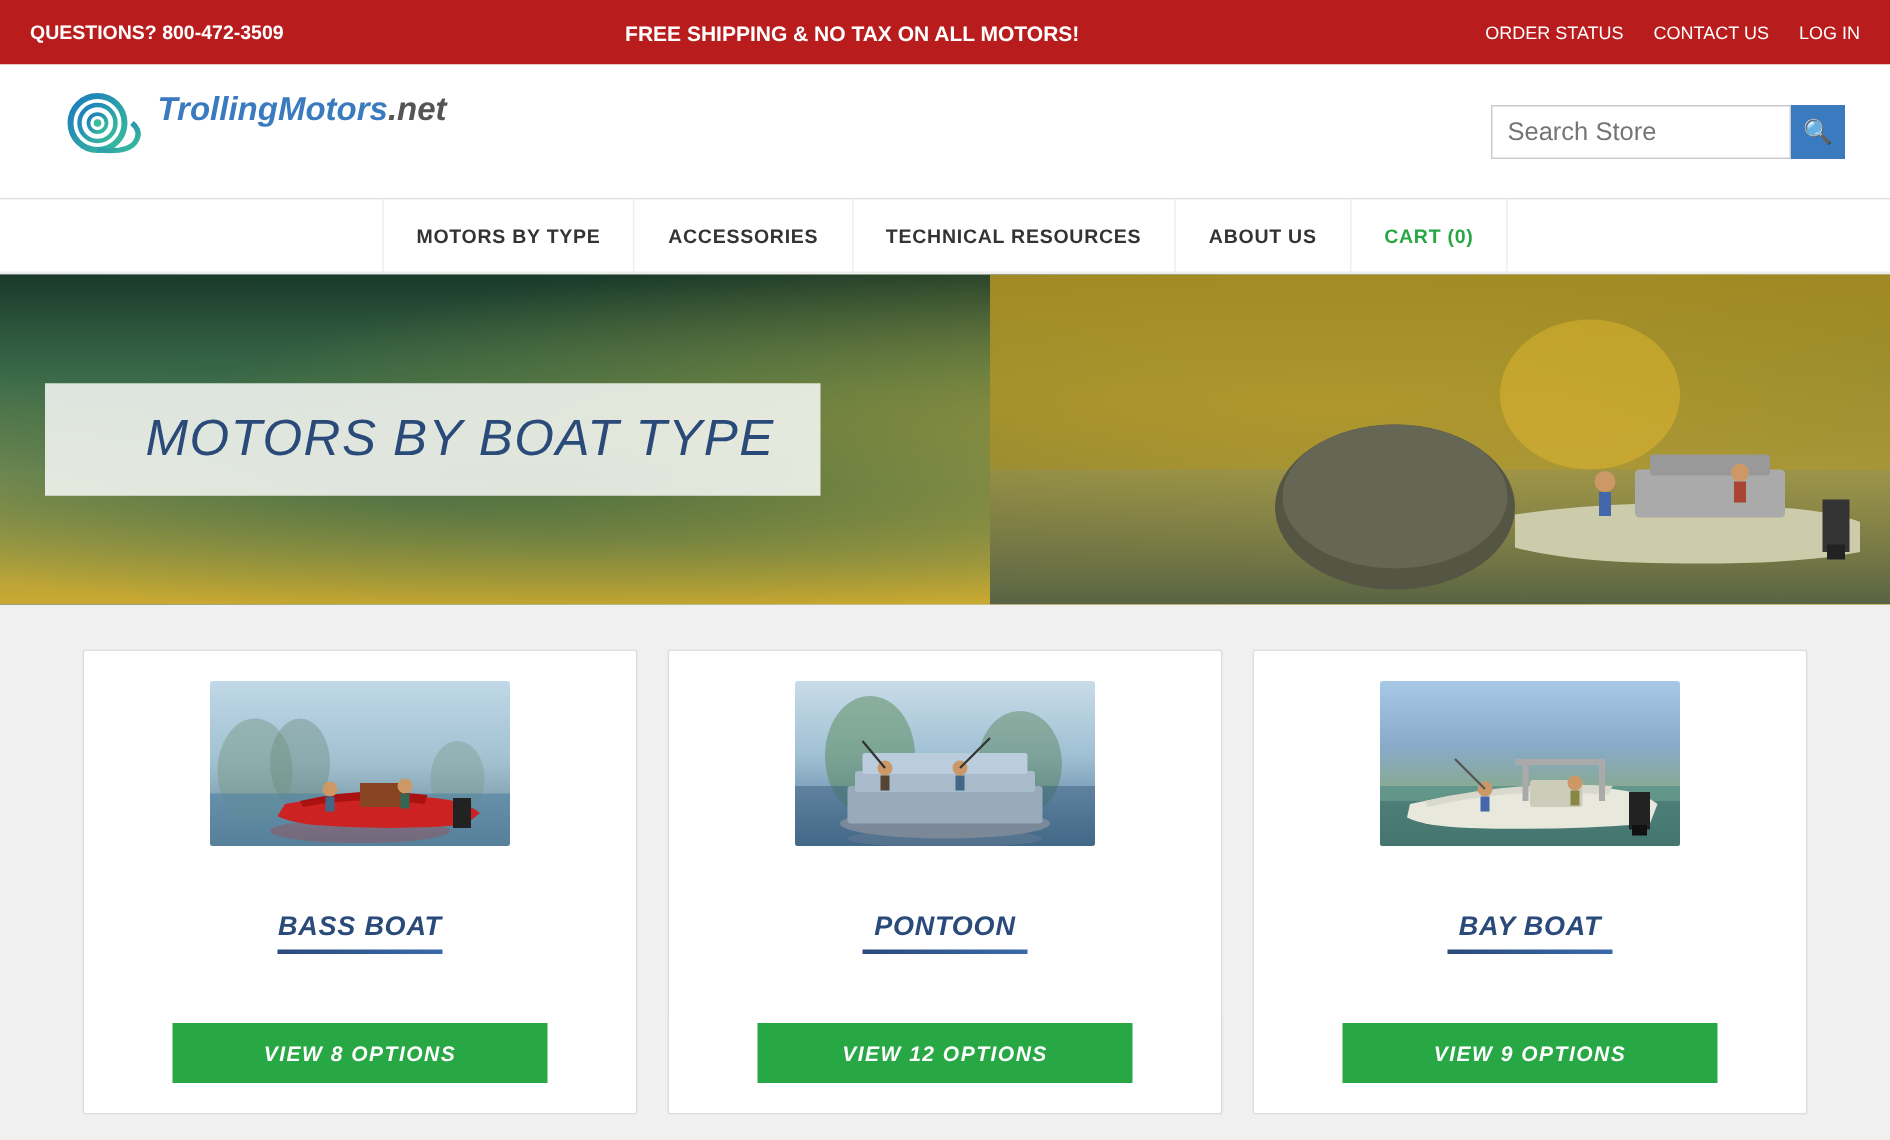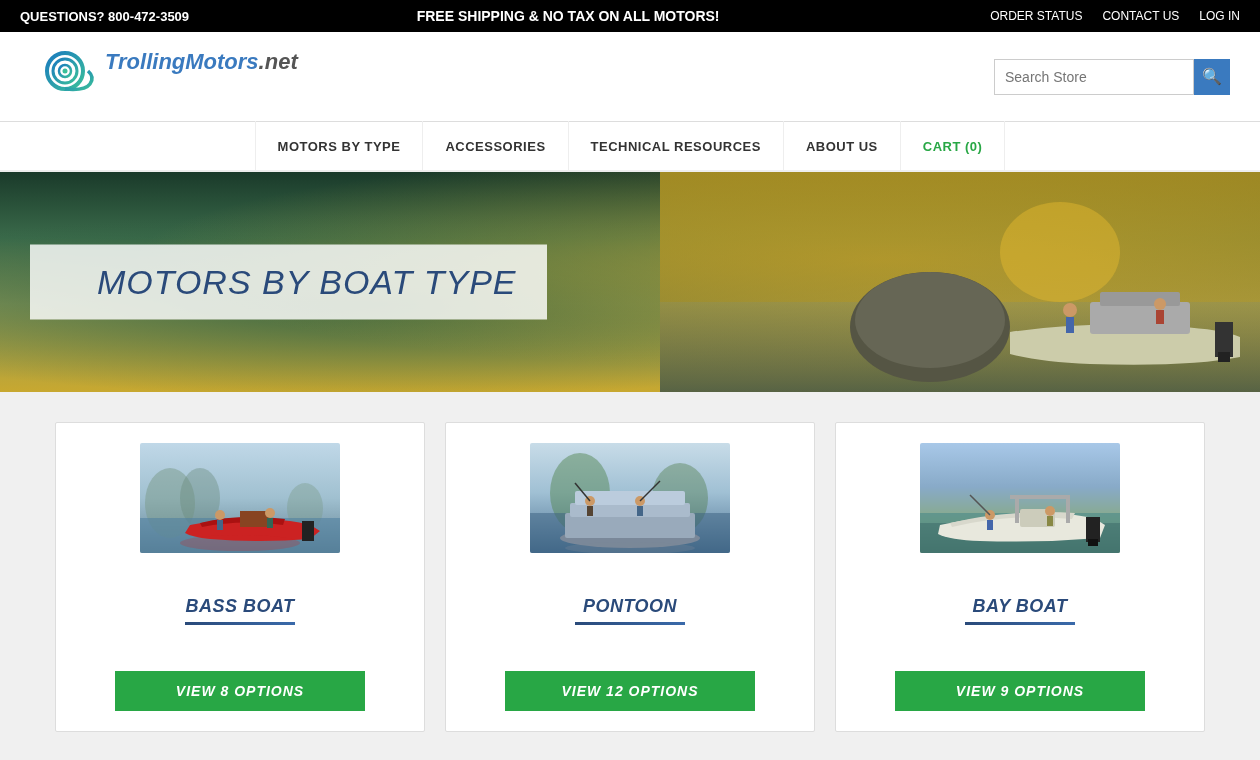--- a/index.html
+++ b/index.html
@@ -1,26 +1,26 @@
 <!DOCTYPE html>
 <html><head>
   <meta charset="utf-8">
   <style>
     * { margin: 0; padding: 0; box-sizing: border-box; }
     body { font-family: Arial, sans-serif; background: #f0f0f0; width: 1260px; }
 
     
     .top-bar {
-      background: #000000;
+      background: #b91c1c;
       color: white;
       display: flex;
       align-items: center;
       justify-content: space-between;
       padding: 0 20px;
-      height: 32px;
+      height: 43px;
       font-size: 13px;
     }
     .top-bar-left { font-weight: bold; }
     .top-bar-center { font-weight: bold; font-size: 14px; }
     .top-bar-right { display: flex; gap: 20px; margin-left: 43px; }
     .top-bar-right a { color: white; text-decoration: none; font-size: 12px; }
 
     
     .header {
       background: white;
@@ -44,21 +44,21 @@
     
     .search-area {
       display: flex;
       align-items: center;
     }
     .search-input {
       width: 200px;
       height: 36px;
       border: 1px solid #ccc;
       padding: 0 10px;
-      font-size: 14px;
+      font-size: 17px;
       outline: none;
     }
     .search-btn {
       width: 36px;
       height: 36px;
       background: #3a7abf;
       border: none;
       cursor: pointer;
       display: flex;
       align-items: center;

